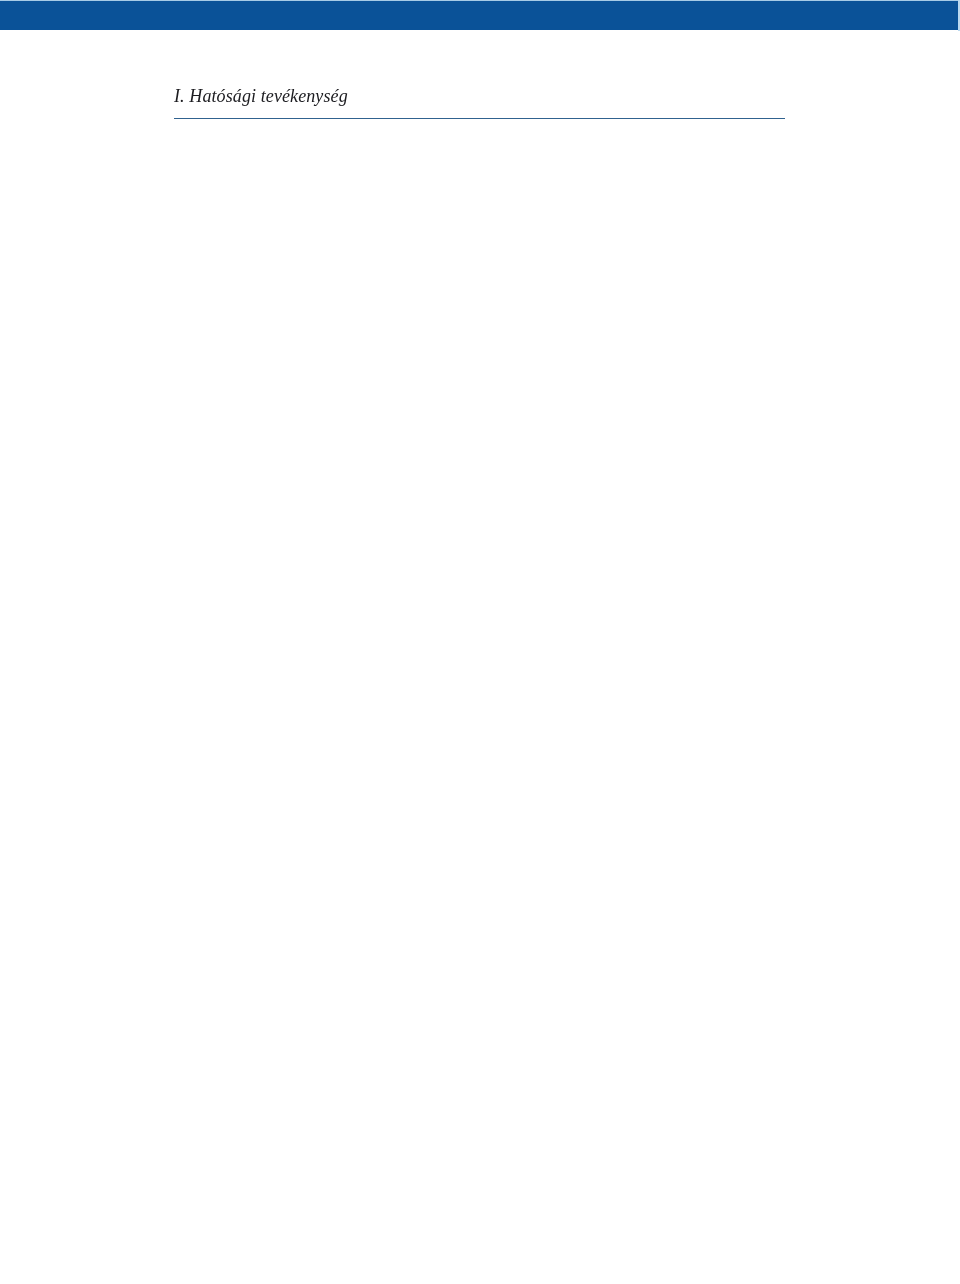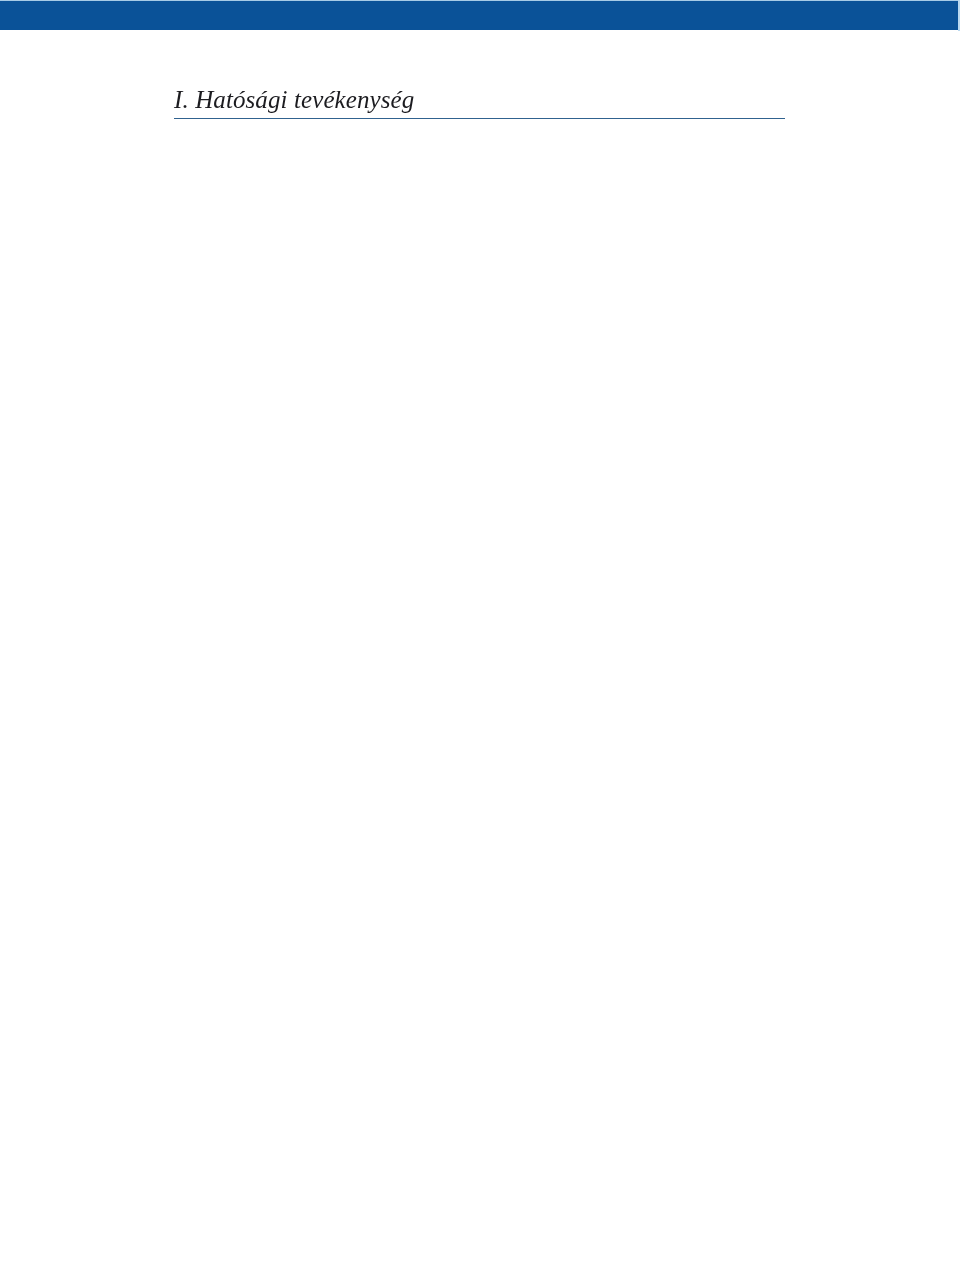--- a/index.html
+++ b/index.html
@@ -2,21 +2,21 @@
 <html lang="hu"><head>
 <meta charset="utf-8">
 <title>Beszamolo 16</title>
 <style>
   html,body{margin:0;padding:0;}
   body{width:960px;height:1284px;background:#ffffff;font-family:"Liberation Serif",serif;-webkit-font-smoothing:antialiased;}
   .page{position:relative;width:960px;height:1284px;overflow:hidden;}
   .topbar{position:absolute;left:0;top:1px;width:958px;height:29px;background:#0a5298;}
   .topbar-edge{position:absolute;left:0;top:0;width:960px;height:1px;background:#a7cbe6;}
   .topbar-right{position:absolute;left:958px;top:0;width:2px;height:31px;background:#b9d8ef;}
-  .running-head{position:absolute;left:174px;top:86px;font-family:"Liberation Serif",serif;font-style:italic;font-size:25px;color:#1c1c20;letter-spacing:.1px;}
+  .running-head{position:absolute;left:174px;top:86px;font-family:"Liberation Serif",serif;font-style:italic;font-size:18px;color:#1c1c20;letter-spacing:.1px;}
   .head-rule{position:absolute;left:174px;top:118px;width:611px;height:1.4px;background:#30628f;}
 </style>
 </head>
 <body>
 
 <div class="page">
   <div class="topbar-edge"></div>
   <div class="topbar"></div>
   <div class="topbar-right"></div>
 

